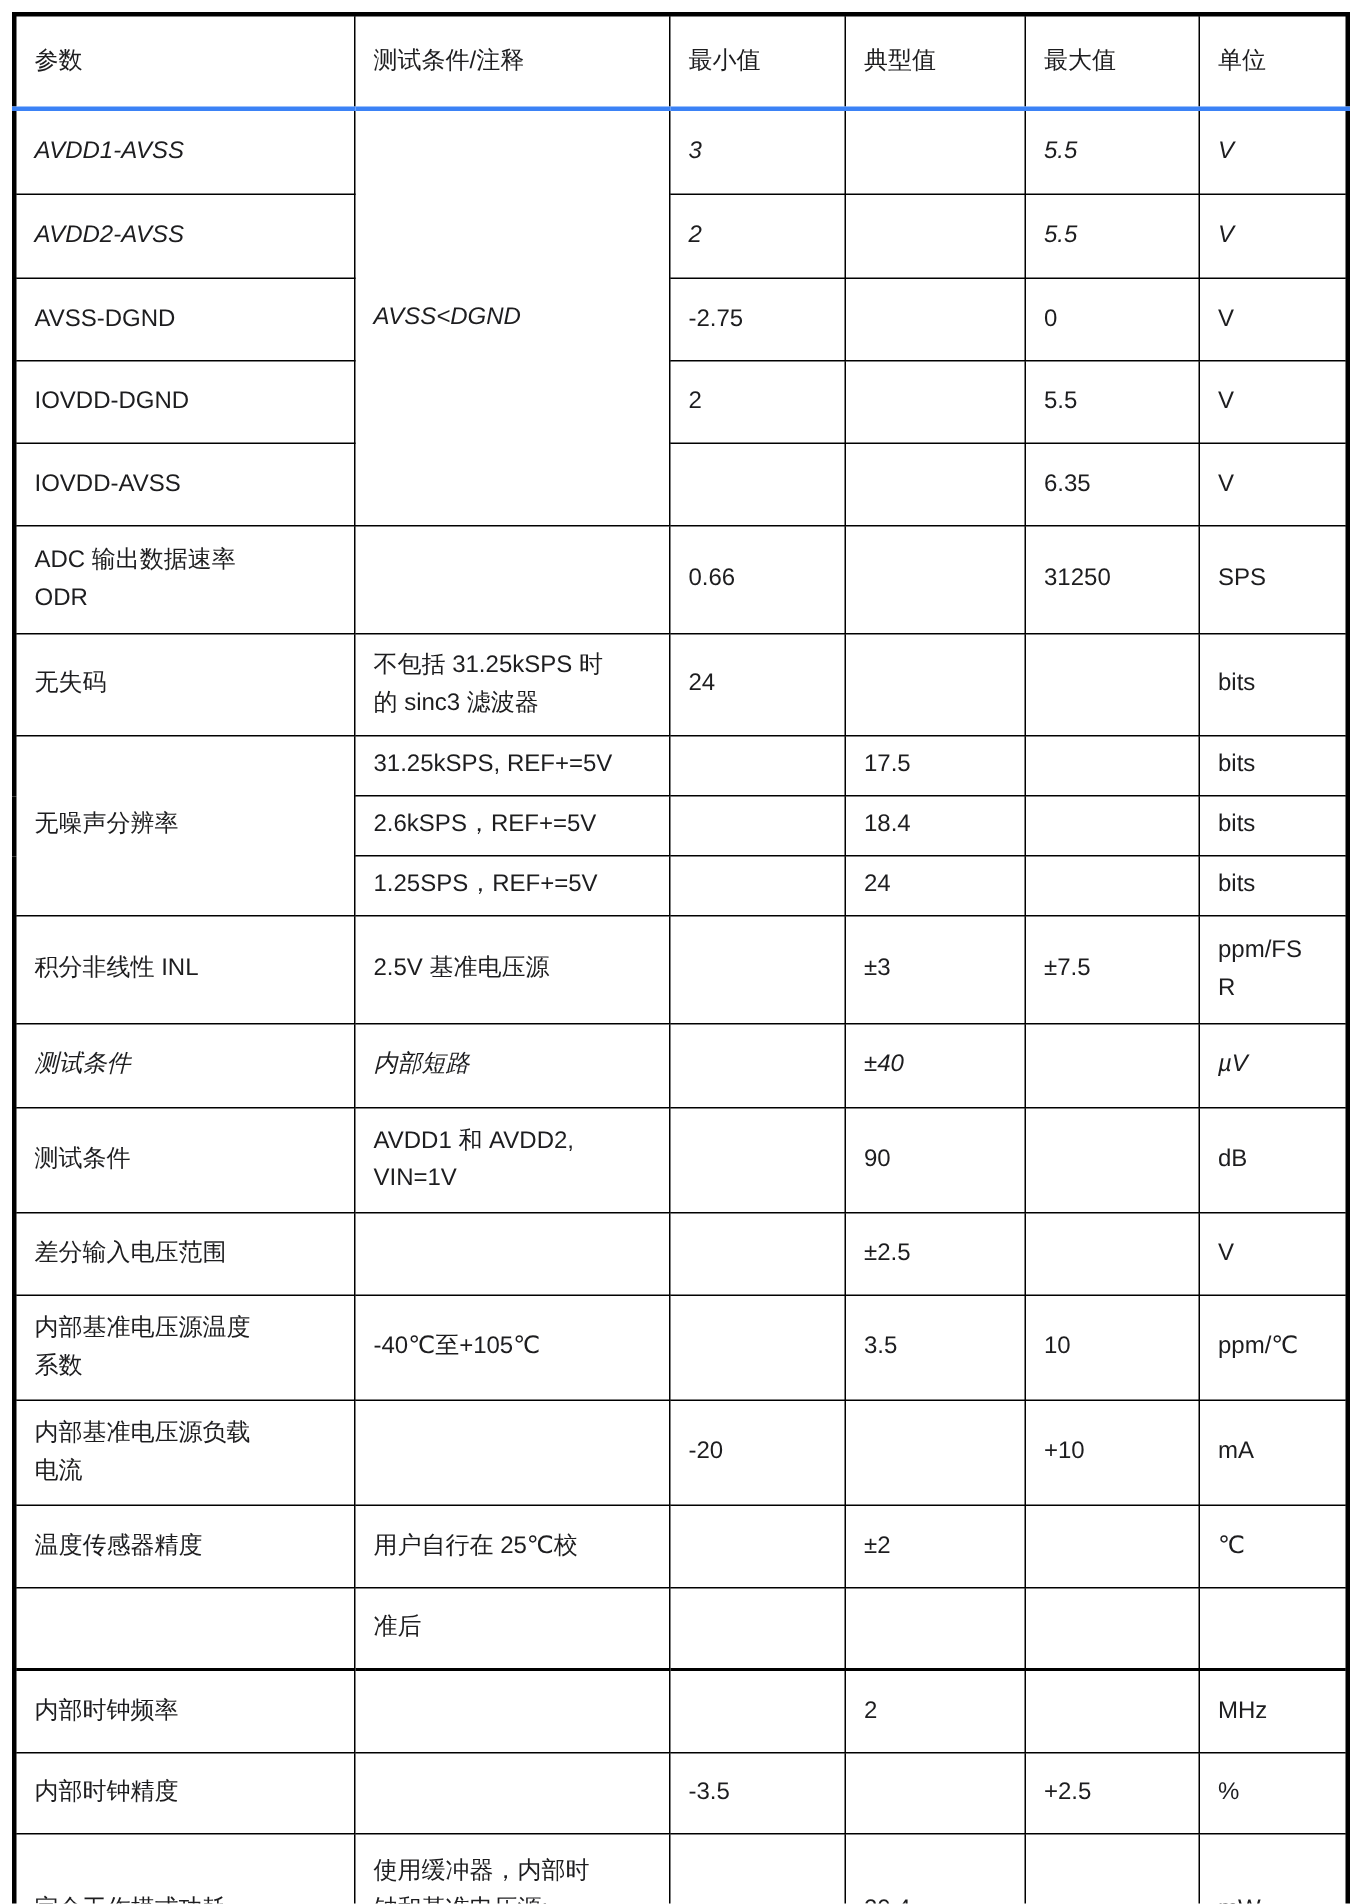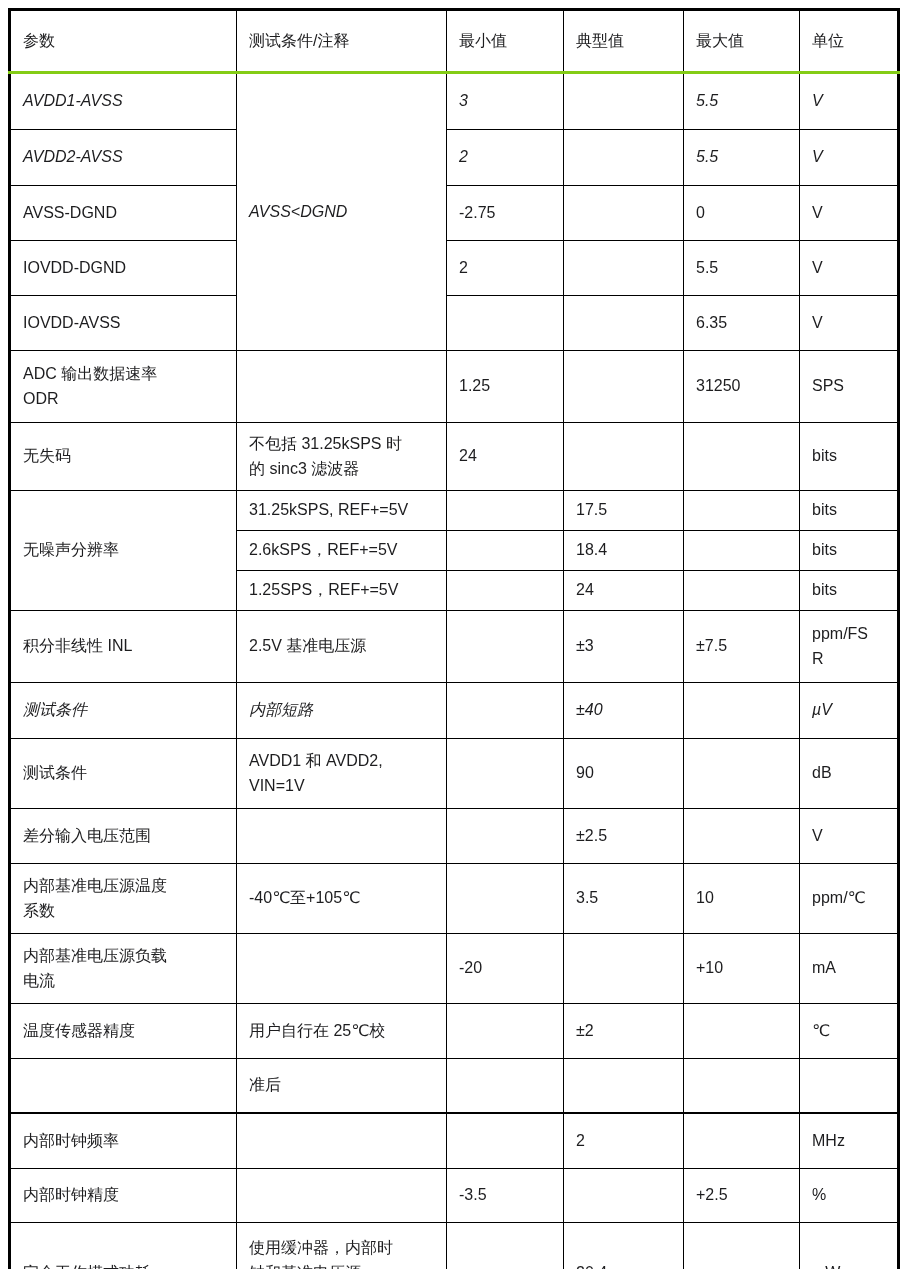--- a/index.html
+++ b/index.html
@@ -29,21 +29,21 @@
     font-size: 16px;
     font-weight: normal;
     text-align: left;
     vertical-align: middle;
     white-space: pre-line;
     line-height: 1.55;
     overflow: hidden;
     word-break: break-all;
   }
   table.spec thead th {
-    border-bottom: 3px solid #84cc16;
+    border-bottom: 3px solid #3b82f6;
     height: 52px;
   }
   
   col.c-param { width: 227px; }
   col.c-cond  { width: 210px; }
   col.c-min   { width: 117px; }
   col.c-typ   { width: 120px; }
   col.c-max   { width: 116px; }
   col.c-unit  { width: 99px;  }
 
@@ -117,21 +117,21 @@
         <td>IOVDD-AVSS</td>
         <td></td>
         <td></td>
         <td>6.35</td>
         <td>V</td>
       </tr>
       <tr class="rh63">
         <td>ADC 输出数据速率
 ODR</td>
         <td></td>
-        <td>1.25</td>
+        <td>0.66</td>
         <td></td>
         <td>31250</td>
         <td>SPS</td>
       </tr>
       <tr class="rh59">
         <td>无失码</td>
         <td>不包括 31.25kSPS 时
 的 sinc3 滤波器</td>
         <td>24</td>
         <td></td>

